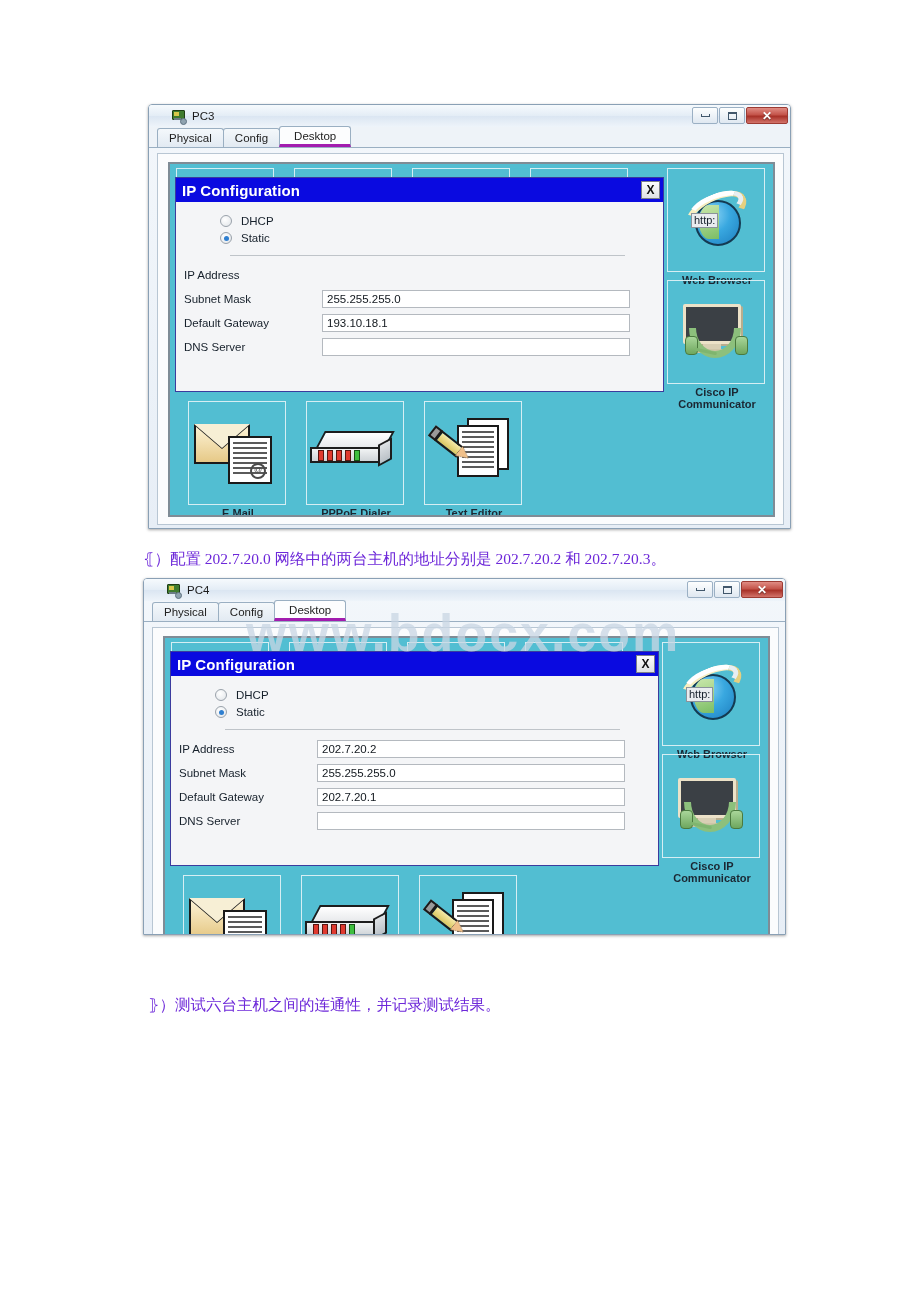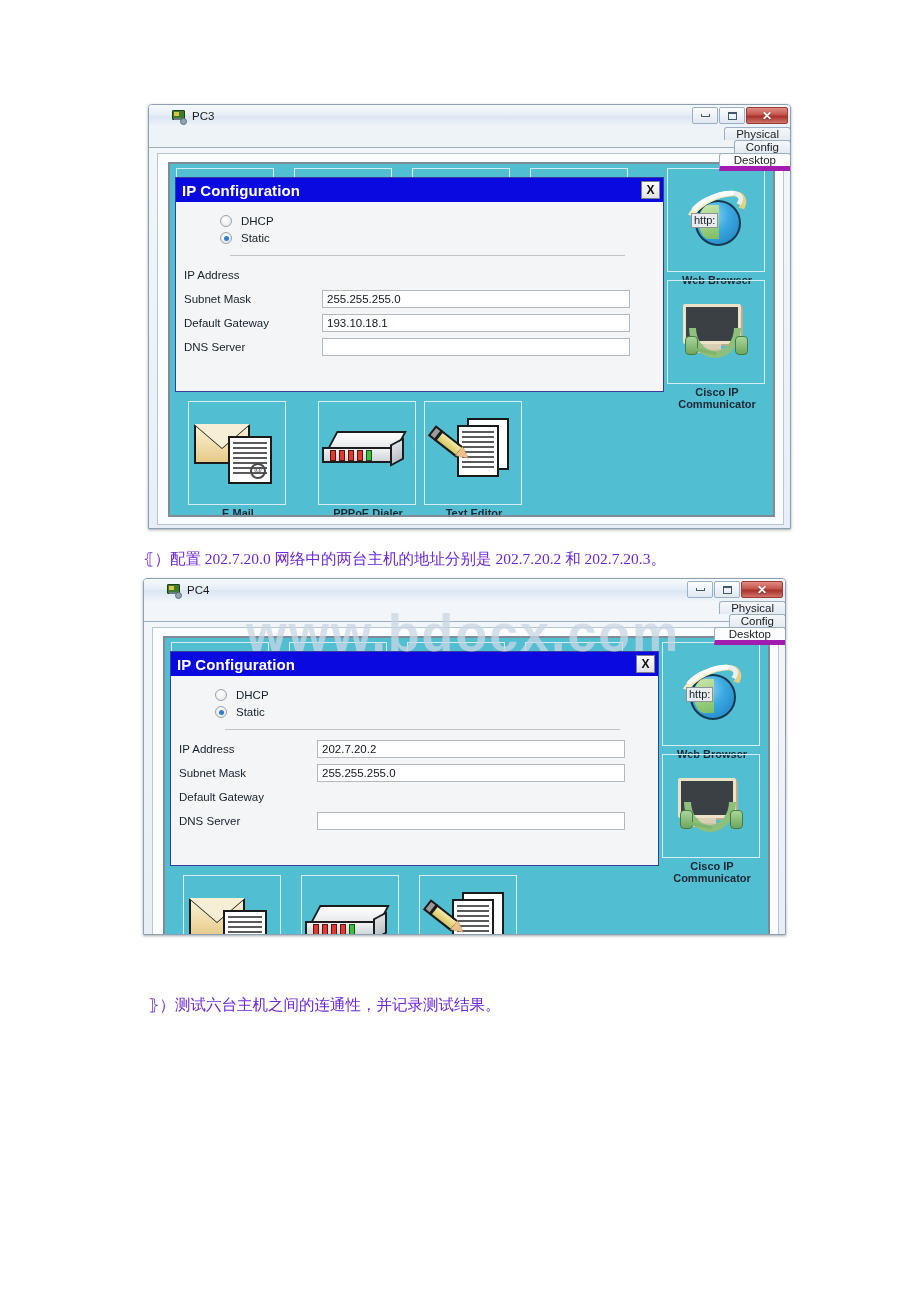--- a/index.html
+++ b/index.html
@@ -123,41 +123,40 @@
 
   
   .tabstrip {
     height: 21px;
     display: flex;
     align-items: flex-end;
     padding-left: 8px;
     background: #eef3f8;
     border-bottom: 1px solid #9aafc2;
     box-sizing: border-box;
-    flex-direction: column;
   }
   .tab {
     height: 19px;
     padding: 0 11px;
     font-size: 11.5px;
     color: #222;
     display: flex;
     align-items: center;
     background: linear-gradient(#f4f8fb, #e2eaf2);
     border: 1px solid #9aafc2;
     border-bottom: none;
     border-radius: 3px 3px 0 0;
     margin-right: -1px;
     box-sizing: border-box;
     font-family: "Liberation Sans", sans-serif;
   }
   .tab.active {
     height: 21px;
     background: #fcfdfe;
-    border-bottom: 5px solid #a21caf;
+    border-bottom: 3px solid #a21caf;
     position: relative;
     z-index: 3;
     padding: 0 14px;
   }
 
   
   .desk-outer {
     position: absolute;
     background: #fbfcfd;
     border: 1px solid #b8c6d3;
@@ -621,21 +620,21 @@
                 <i></i>
                 <i></i>
                 <i></i>
                 <span class="at">@</span>
               </span>
           </span>
         </div>
         <div class="icon-label">E Mail</div>
       </div>
 
-      <div class="icon-tile" style="left:148px; top:237px;">
+      <div class="icon-tile" style="left:136px; top:237px;">
         <div class="icon-box">
           <span class="art-modem">
             <span class="top"></span>
               <span class="side"></span>
               <span class="front"></span>
             <span class="leds">
                 <span></span>
                 <span></span>
                 <span></span>
                 <span></span>
@@ -857,20 +856,21 @@
           <div class="field-row">
             <span class="field-label">IP Address</span>
             <span class="field-input">202.7.20.2</span>
           </div>
           <div class="field-row">
             <span class="field-label">Subnet Mask</span>
             <span class="field-input">255.255.255.0</span>
           </div>
           <div class="field-row">
             <span class="field-label">Default Gateway</span>
+            <span class="field-input">202.7.20.1</span>
           </div>
           <div class="field-row">
             <span class="field-label">DNS Server</span>
             <span class="field-input"></span>
           </div>
         </div>
       </div>
 
     </div>
   </div>

